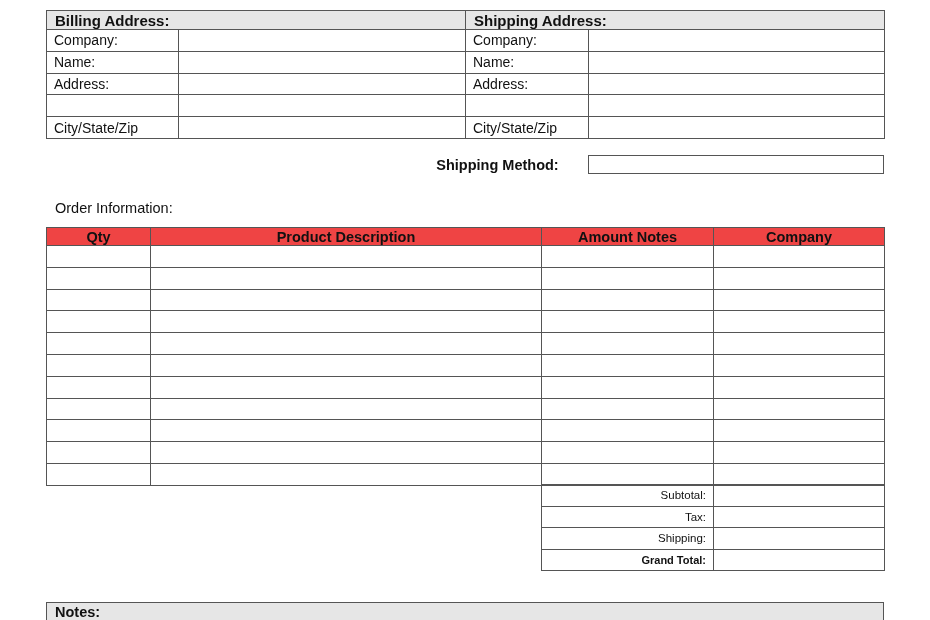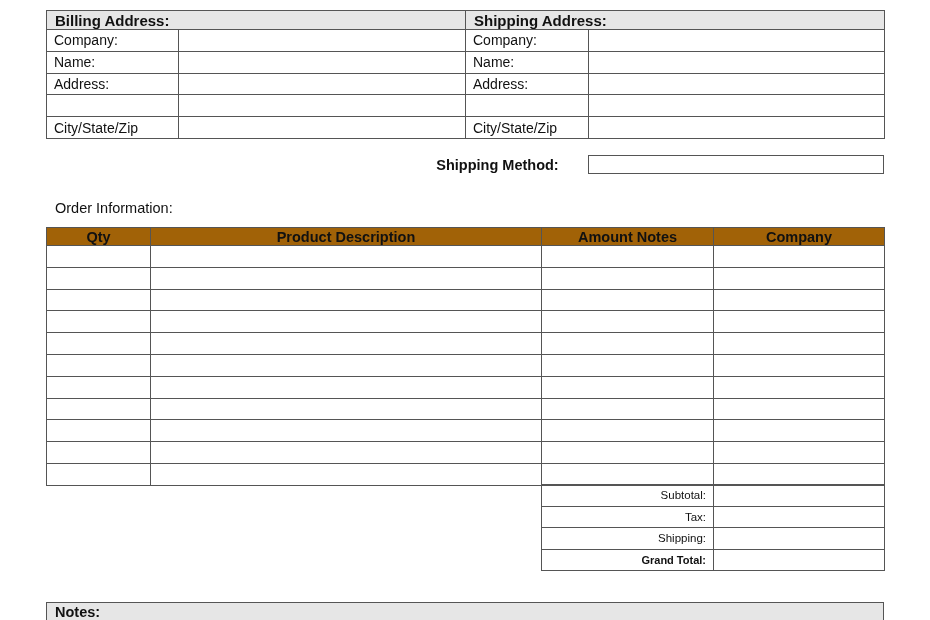--- a/index.html
+++ b/index.html
@@ -7,21 +7,21 @@
   .abs { position: absolute; box-sizing: border-box; }
   table { border-collapse: collapse; table-layout: fixed; }
   td, th { border: 1.3px solid #555; padding: 0; box-sizing: border-box; }
   .addr { position: absolute; left: 46px; top: 10px; width: 838px; }
   .addr .hdr td { background: #e6e6e6; height: 19px; font-weight: bold; font-size: 15px; padding-left: 8px; vertical-align: middle; }
   .addr .row td { height: 21.8px; font-size: 14px; padding-left: 7px; vertical-align: middle; }
   .ship-method-label { left: 420px; top: 157px; width: 155px; text-align: center; font-weight: bold; font-size: 14.5px; }
   .ship-method-box { left: 588px; top: 155px; width: 296px; height: 19px; border: 1.3px solid #555; }
   .order-info { left: 55px; top: 200px; font-size: 14.5px; }
   .order { position: absolute; left: 46px; top: 227px; width: 838px; }
-  .order th { background: #a16207; height: 18px; font-size: 14.5px; font-weight: bold; text-align: center; }
+  .order th { background: #ef4444; height: 18px; font-size: 14.5px; font-weight: bold; text-align: center; }
   .order td { height: 21.8px; }
   .totals { position: absolute; left: 541px; top: 484px; width: 343px; border-radius: 18px; }
   .totals td { height: 21.6px; font-size: 11.5px; }
   .totals td.lbl { text-align: right; padding-right: 7px; }
   .totals td.grand { font-weight: bold; font-size: 11px; }
   .notes { left: 46px; top: 602px; width: 838px; height: 30px; background: #e6e6e6; border: 1.3px solid #555; font-weight: bold; font-size: 14.5px; padding-left: 8px; padding-top: 1px; }
 </style>
 </head>
 <body>
 

